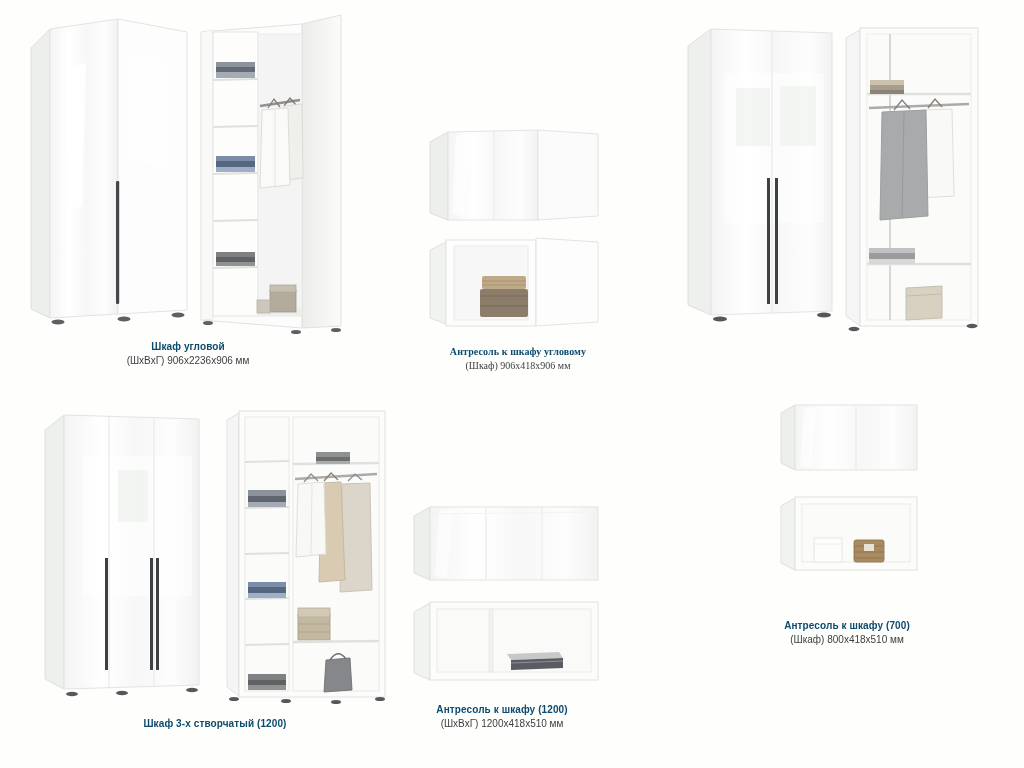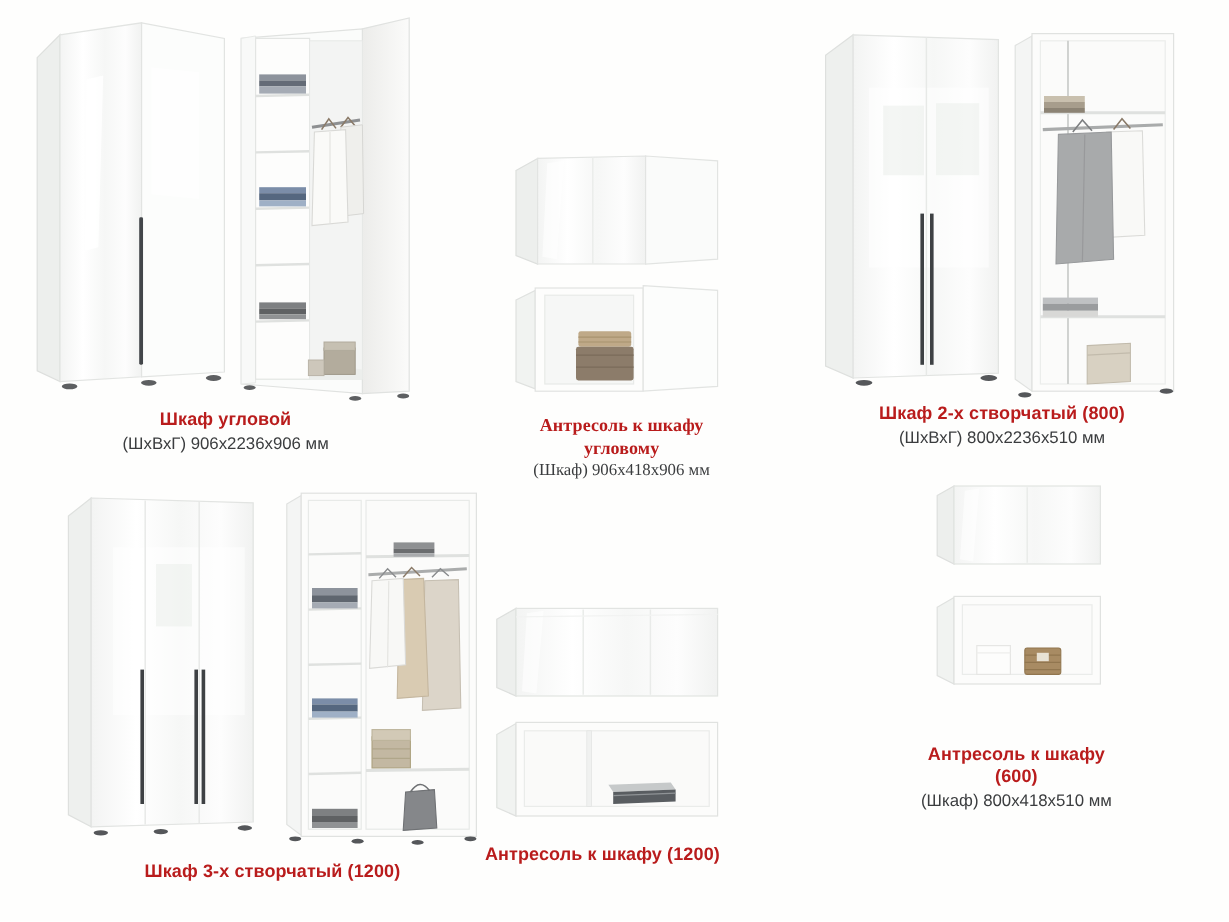--- a/index.html
+++ b/index.html
@@ -9,22 +9,22 @@
     background:#ffffff;
   }
   .canvas {
     position:relative; width:1024px; height:768px;
     background:#fefefd; overflow:hidden;
   }
   .product { position:absolute; }
   .fig { position:absolute; }
   .fig svg { display:block; width:100%; height:100%; }
   .caption { position:absolute; left:0; right:0; text-align:center; }
-  .caption .name { font-weight:700; font-size:15px; line-height:1.25; color:#b91c1c; letter-spacing:.1px; }
-  .caption .dims { font-size:14px; line-height:1.35; color:#3b3d3f; }
+  .caption .name { font-weight:700; font-size:10px; line-height:1.25; color:#0c4a6e; letter-spacing:.1px; }
+  .caption .dims { font-size:10px; line-height:1.35; color:#3b3d3f; }
 </style>
 </head>
 <body>
 
 <svg width="0" height="0" style="position:absolute" aria-hidden="true">
   <defs>
     <linearGradient id="gloss" x1="0" y1="0" x2="1" y2="0">
       <stop offset="0" stop-color="#f3f4f3"></stop>
       <stop offset="0.28" stop-color="#ffffff"></stop>
       <stop offset="0.55" stop-color="#f6f7f6"></stop>
@@ -160,27 +160,23 @@
         <line x1="25" y1="244" x2="129" y2="244" stroke="#dfe1df" stroke-width="2.5"></line>
         <rect x="27" y="228" width="46" height="5" fill="#bfc1c3"></rect>
         <rect x="27" y="233" width="46" height="6" fill="#9a9c9e"></rect>
         <rect x="27" y="239" width="46" height="5" fill="#d8d8d6"></rect>
         <polygon points="64,268 100,266 100,298 64,300" fill="#d8d1c2" stroke="#c2bbac" stroke-width="0.9"></polygon>
         <line x1="64" y1="276" x2="100" y2="274" stroke="#c2bbac" stroke-width="1"></line>
         <ellipse cx="12" cy="309" rx="5.5" ry="2.2" fill="#55575a"></ellipse>
         <ellipse cx="130" cy="306" rx="5.5" ry="2.2" fill="#55575a"></ellipse>
       </svg>
     </figure>
-    <figcaption class="caption" style="top:328px;">
-      <div class="name">Шкаф 2-х створчатый (800)</div>
-      <div class="dims">(ШхВхГ) 800х2236х510 мм</div>
-    </figcaption>
-  </section>
-
-  <section class="product" style="left:40px; top:392px; width:374px; height:366px;">
+  </section>
+
+  <section class="product" style="left:28px; top:392px; width:374px; height:366px;">
     <figure class="fig" style="left:14px; top:14px; width:160px; height:300px;">
       <svg viewBox="0 0 160 300">
         <polygon points="3,24 22,9 22,283 3,273" fill="#eef0ee" stroke="#dee0de" stroke-width="1"></polygon>
         <polygon points="22,9 157,13 157,279 22,283" fill="url(#gloss)" stroke="#e2e4e2" stroke-width="1"></polygon>
         <rect x="40" y="50" width="110" height="140" fill="#ffffff" opacity="0.5"></rect>
         <rect x="76" y="64" width="30" height="52" fill="#dfe4df" opacity="0.3"></rect>
         <line x1="67" y1="11" x2="67" y2="281" stroke="#e7e9e7" stroke-width="1.2"></line>
         <line x1="112" y1="12" x2="112" y2="280" stroke="#e7e9e7" stroke-width="1.2"></line>
         <rect x="63" y="152" width="3" height="112" fill="#3e4144"></rect>
         <rect x="108" y="152" width="3" height="112" fill="#3e4144"></rect>
@@ -257,20 +253,21 @@
         <rect x="19" y="6" width="168" height="78" fill="#fcfcfb" stroke="#e0e2e0" stroke-width="1"></rect>
         <rect x="26" y="13" width="154" height="63" fill="#fafaf9" stroke="#eaecea" stroke-width="1"></rect>
         <rect x="78" y="13" width="4" height="63" fill="#f0f1f0" stroke="#e2e4e2" stroke-width="0.6"></rect>
         <polygon points="96,58 148,56 152,62 100,64" fill="#c6c9ca"></polygon>
         <polygon points="100,64 152,62 152,72 100,74" fill="#595d61"></polygon>
         <line x1="100" y1="67" x2="152" y2="65" stroke="#8f9396" stroke-width="1"></line>
       </svg>
     </figure>
     <figcaption class="caption" style="top:212px;">
       <div class="name">Антресоль к шкафу (1200)</div>
+      <div class="dims">(ШхВхГ) 1200х418х510 мм</div>
     </figcaption>
   </section>
 
   <section class="product" style="left:762px; top:392px; width:170px; height:262px;">
     <figure class="fig" style="left:16px; top:8px; width:142px; height:76px;">
       <svg viewBox="0 0 142 76">
         <polygon points="3,13 17,5 17,70 3,63" fill="#edefed" stroke="#dddfdd" stroke-width="1"></polygon>
         <rect x="17" y="5" width="122" height="65" fill="url(#gloss)" stroke="#e2e4e2" stroke-width="1"></rect>
         <line x1="78" y1="6" x2="78" y2="69" stroke="#e9ebe9" stroke-width="1.2"></line>
         <polygon points="26,9 38,7 33,68 22,66" fill="#ffffff" opacity="0.6"></polygon>
@@ -284,18 +281,18 @@
         <rect x="36" y="46" width="28" height="24" fill="#fdfdfc" stroke="#e6e6e4" stroke-width="1"></rect>
         <line x1="36" y1="52" x2="64" y2="52" stroke="#eeeeec" stroke-width="1"></line>
         <rect x="76" y="48" width="30" height="22" rx="2" fill="#a88b63" stroke="#91764f" stroke-width="0.9"></rect>
         <line x1="76" y1="54" x2="106" y2="54" stroke="#91764f" stroke-width="1"></line>
         <line x1="76" y1="60" x2="106" y2="60" stroke="#91764f" stroke-width="1"></line>
         <line x1="76" y1="66" x2="106" y2="66" stroke="#91764f" stroke-width="1"></line>
         <rect x="86" y="52" width="10" height="7" fill="#e8e2d4"></rect>
       </svg>
     </figure>
     <figcaption class="caption" style="top:228px;">
-      <div class="name">Антресоль к шкафу (600)</div>
+      <div class="name">Антресоль к шкафу (700)</div>
       <div class="dims">(Шкаф) 800х418х510 мм</div>
     </figcaption>
   </section>
 
 </div>
 
 </body></html>

